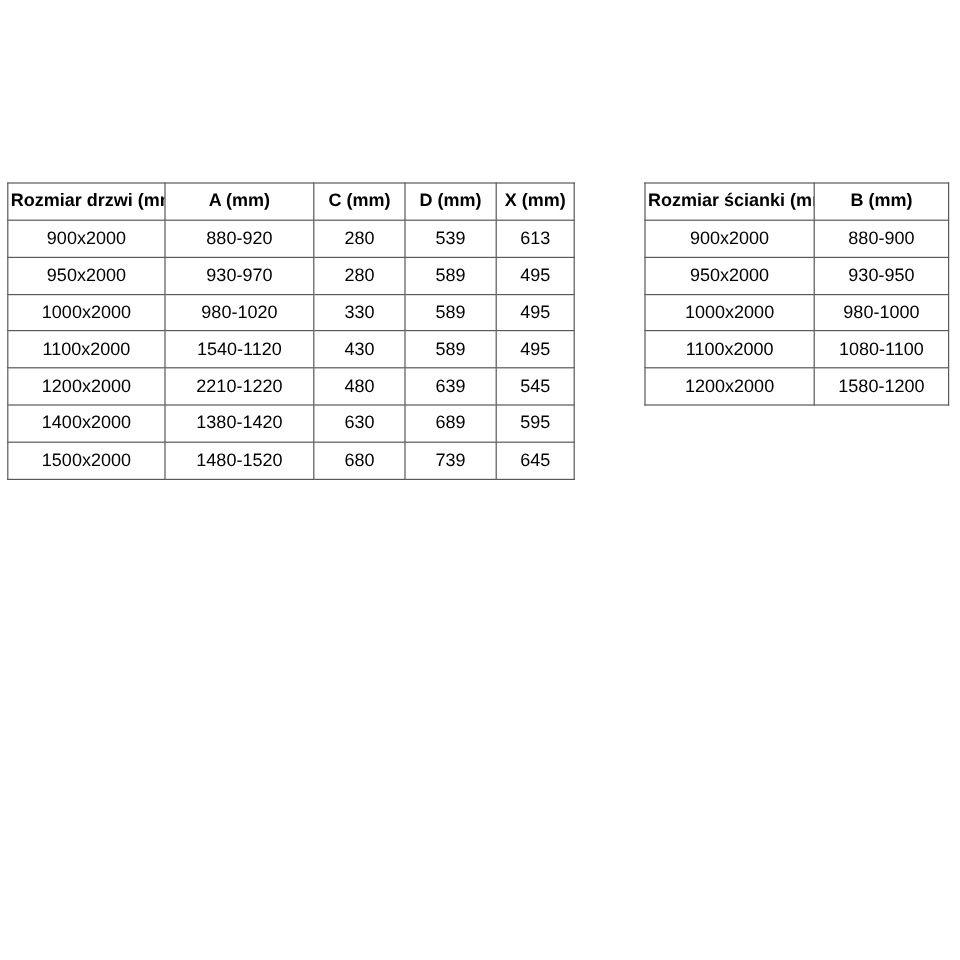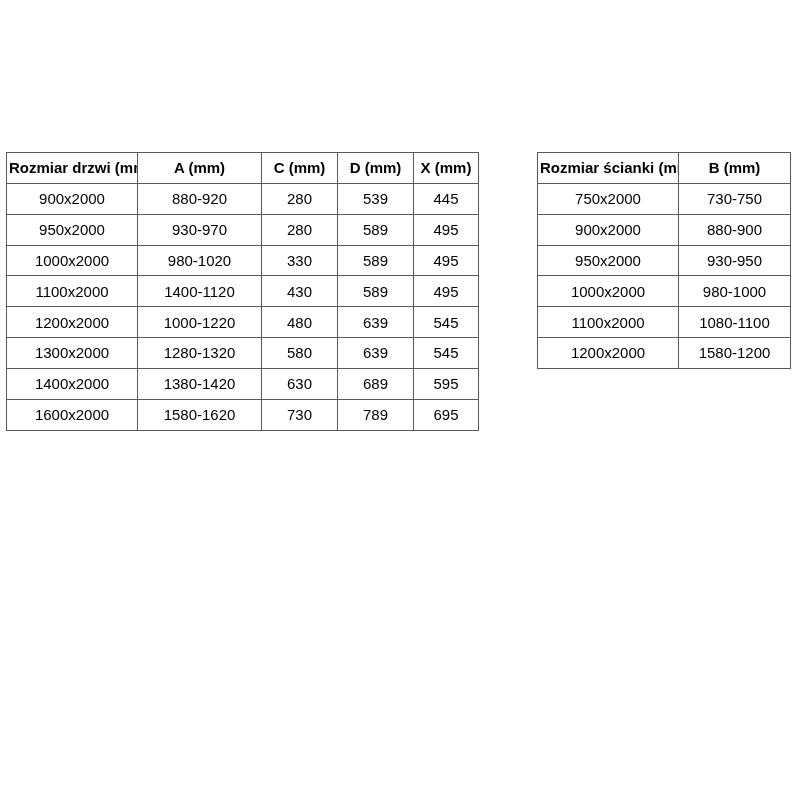--- a/index.html
+++ b/index.html
@@ -65,90 +65,79 @@
         <th>D (mm)</th>
         <th>X (mm)</th>
       </tr>
   </thead>
   <tbody>
       <tr>
         <td>900x2000</td>
         <td>880-920</td>
         <td>280</td>
         <td>539</td>
-        <td>445</td>
+        <td>613</td>
       </tr>
       <tr>
         <td>950x2000</td>
         <td>930-970</td>
         <td>280</td>
         <td>589</td>
         <td>495</td>
       </tr>
       <tr>
         <td>1000x2000</td>
         <td>980-1020</td>
         <td>330</td>
         <td>589</td>
         <td>495</td>
       </tr>
       <tr>
         <td>1100x2000</td>
-        <td>1400-1120</td>
+        <td>1540-1120</td>
         <td>430</td>
         <td>589</td>
         <td>495</td>
       </tr>
       <tr>
         <td>1200x2000</td>
-        <td>1000-1220</td>
+        <td>2210-1220</td>
         <td>480</td>
-        <td>639</td>
-        <td>545</td>
-      </tr>
-      <tr>
-        <td>1300x2000</td>
-        <td>1280-1320</td>
-        <td>580</td>
         <td>639</td>
         <td>545</td>
       </tr>
       <tr>
         <td>1400x2000</td>
         <td>1380-1420</td>
         <td>630</td>
         <td>689</td>
         <td>595</td>
       </tr>
       <tr>
-        <td>1600x2000</td>
-        <td>1580-1620</td>
-        <td>730</td>
-        <td>789</td>
-        <td>695</td>
+        <td>1500x2000</td>
+        <td>1480-1520</td>
+        <td>680</td>
+        <td>739</td>
+        <td>645</td>
       </tr>
     </tbody>
 </table>
 
 <table id="wall-table" class="spec-table">
   <colgroup>
     <col style="width:141px">
     <col style="width:112px">
   </colgroup>
   <thead>
     <tr>
         <th>Rozmiar ścianki (mm)</th>
         <th>B (mm)</th>
       </tr>
   </thead>
   <tbody>
-      <tr>
-        <td>750x2000</td>
-        <td>730-750</td>
-      </tr>
       <tr>
         <td>900x2000</td>
         <td>880-900</td>
       </tr>
       <tr>
         <td>950x2000</td>
         <td>930-950</td>
       </tr>
       <tr>
         <td>1000x2000</td>

